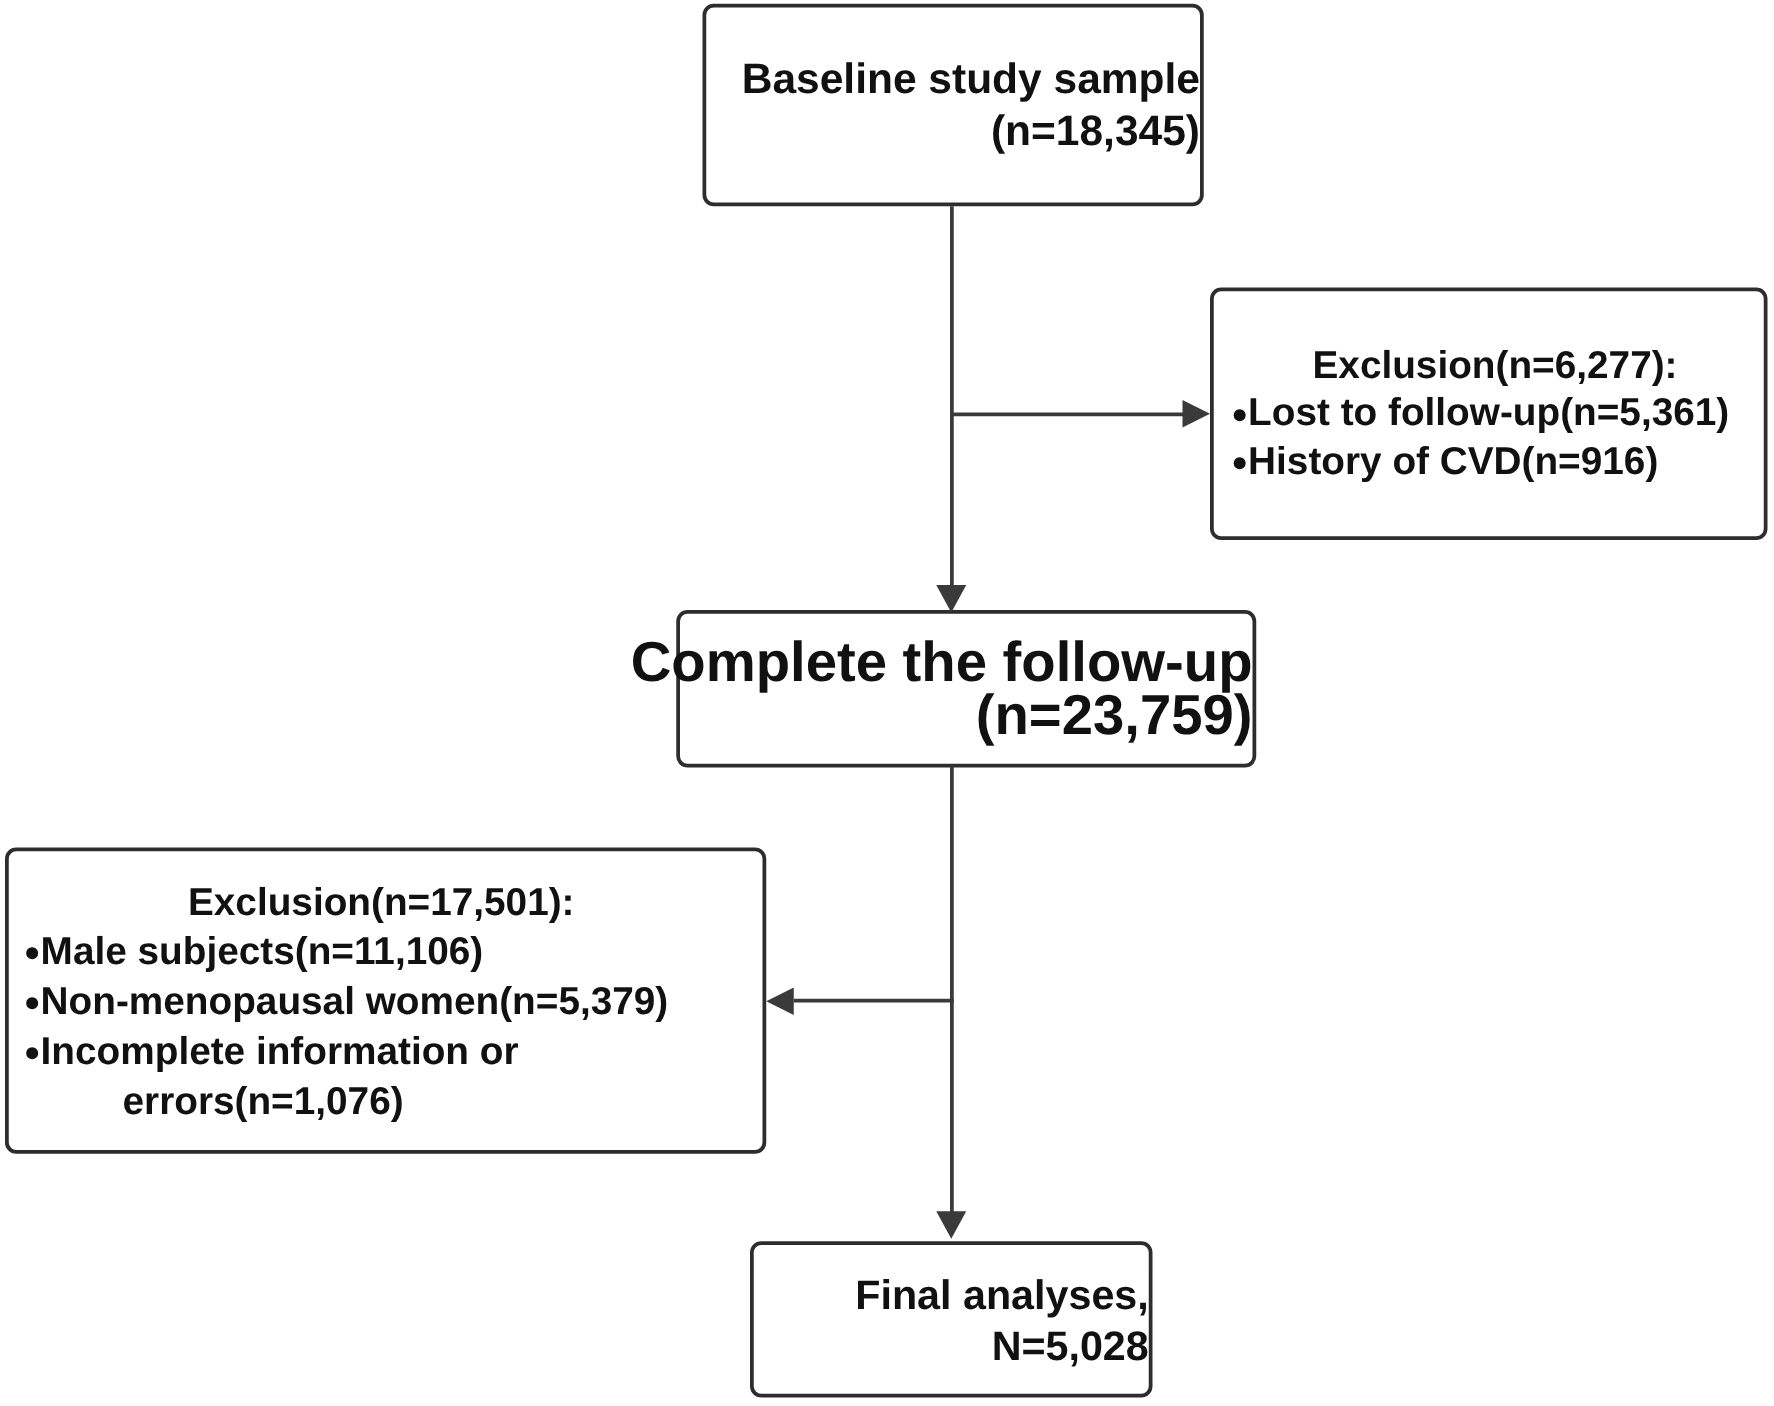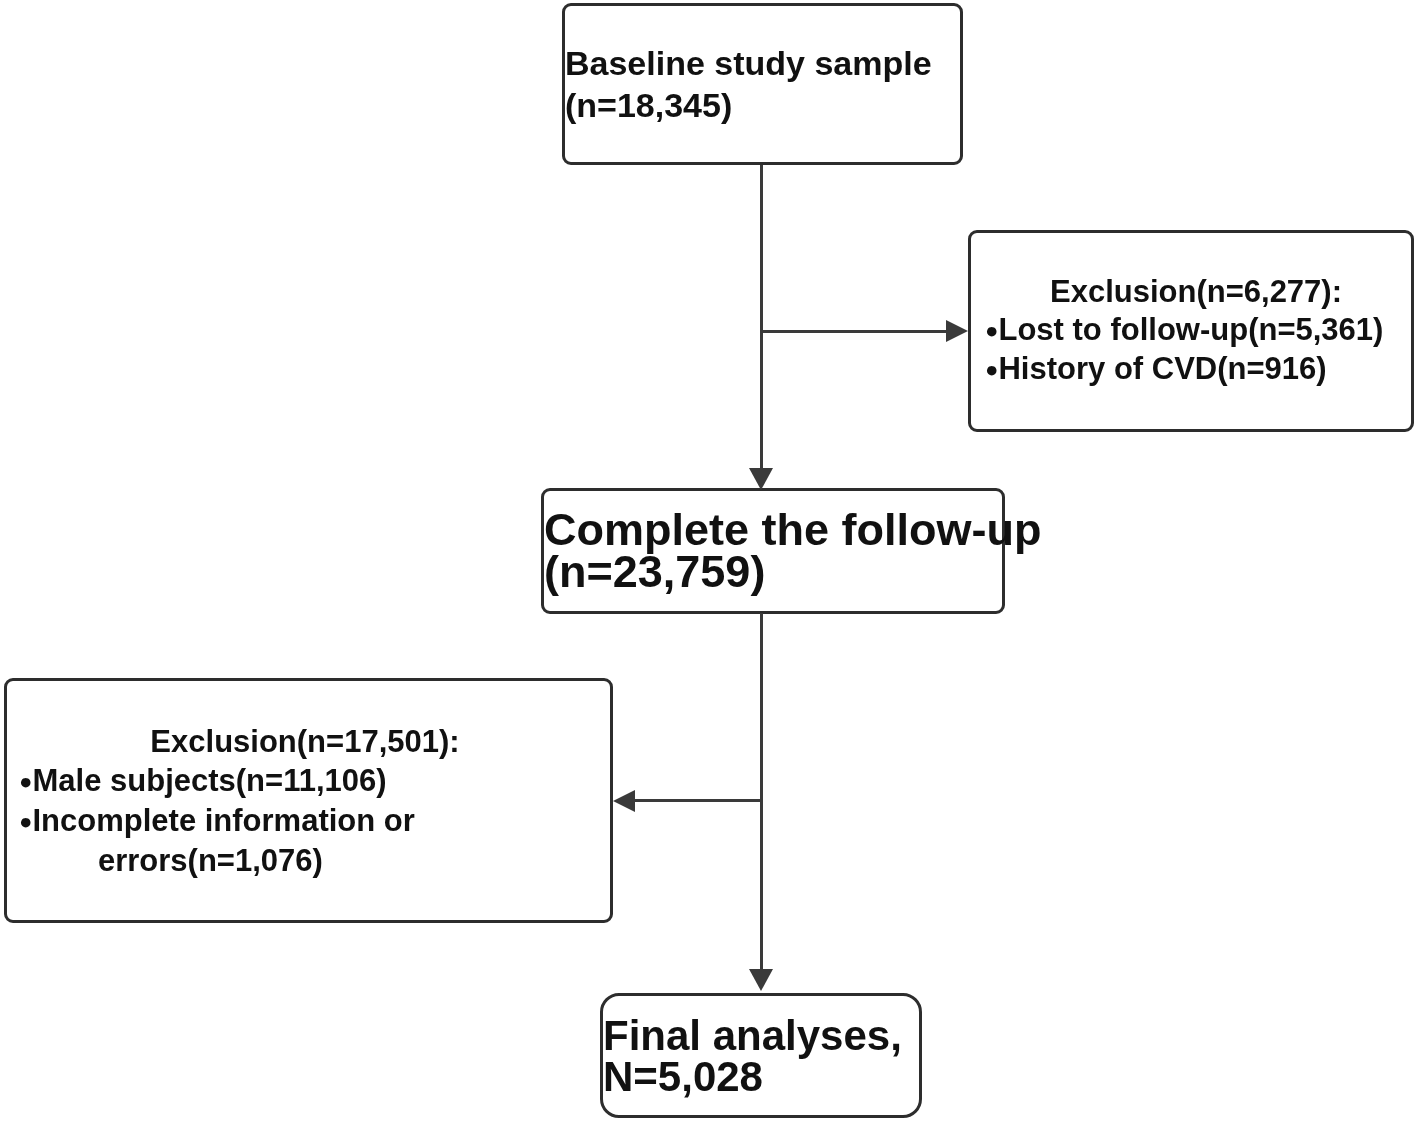--- a/index.html
+++ b/index.html
@@ -17,30 +17,30 @@
     position: absolute;
     box-sizing: border-box;
     background: var(--background, #ffffff);
     border: 3px solid var(--border, #2d2d2d);
     border-radius: 9px;
     display: flex;
     flex-direction: column;
     justify-content: center;
   }
   .box.center {
-    align-items: flex-start;
+    align-items: flex-end;
     text-align: center;
   }
   .bline { white-space: nowrap; }
 
   #box-baseline  { left: 562px; top: 3px;   width: 401px; height: 162px; font-size: 34px; line-height: 42px; }
   #box-excl-right{ left: 968px; top: 230px; width: 446px; height: 202px; font-size: 31px; line-height: 38px; padding: 0 4px 0 14px; }
   #box-followup  { left: 541px; top: 488px; width: 464px; height: 126px; font-size: 45px; line-height: 42px; }
   #box-excl-left { left: 4px;   top: 678px; width: 609px; height: 245px; font-size: 31px; line-height: 39px; padding: 0 19px 0 12px; }
-  #box-final     { left: 600px; top: 993px; width: 322px; height: 125px; font-size: 42px; line-height: 41px; border-radius: 19px; }
+  #box-final     { left: 600px; top: 993px; width: 322px; height: 125px; font-size: 33px; line-height: 41px; }
 
   .excl-title { text-align: center; white-space: nowrap; }
   .item { white-space: nowrap; }
   .item .bullet { font-size: 0.72em; display: inline-block; vertical-align: 0.09em; }
   .item .wrap-line { display: block; padding-left: 79px; white-space: nowrap; }
 
   .vline, .hline { position: absolute; background: var(--line, #3a3a3a); }
   .vline { width: 3px; }
   .hline { height: 3px; }
   #v1 { left: 760px; top: 165px; height: 305px; }
@@ -81,20 +81,23 @@
     <div class="bline">Complete the follow-up</div>
     <div class="bline">(n=23,759)</div>
   </div>
 
   <div class="box" id="box-excl-left">
     <div class="excl-title">Exclusion(n=17,501):</div>
     <div class="item">
       <span class="bullet">●</span><span>Male subjects(n=11,106)</span>
     </div>
     <div class="item">
+      <span class="bullet">●</span><span>Non-menopausal women(n=5,379)</span>
+    </div>
+    <div class="item">
       <span class="bullet">●</span><span>Incomplete information or</span><span class="wrap-line">errors(n=1,076)</span>
     </div>
   </div>
 
   <div class="box center" id="box-final">
     <div class="bline">Final analyses,</div>
     <div class="bline">N=5,028</div>
   </div>
 
   <div class="vline" id="v1"></div>

